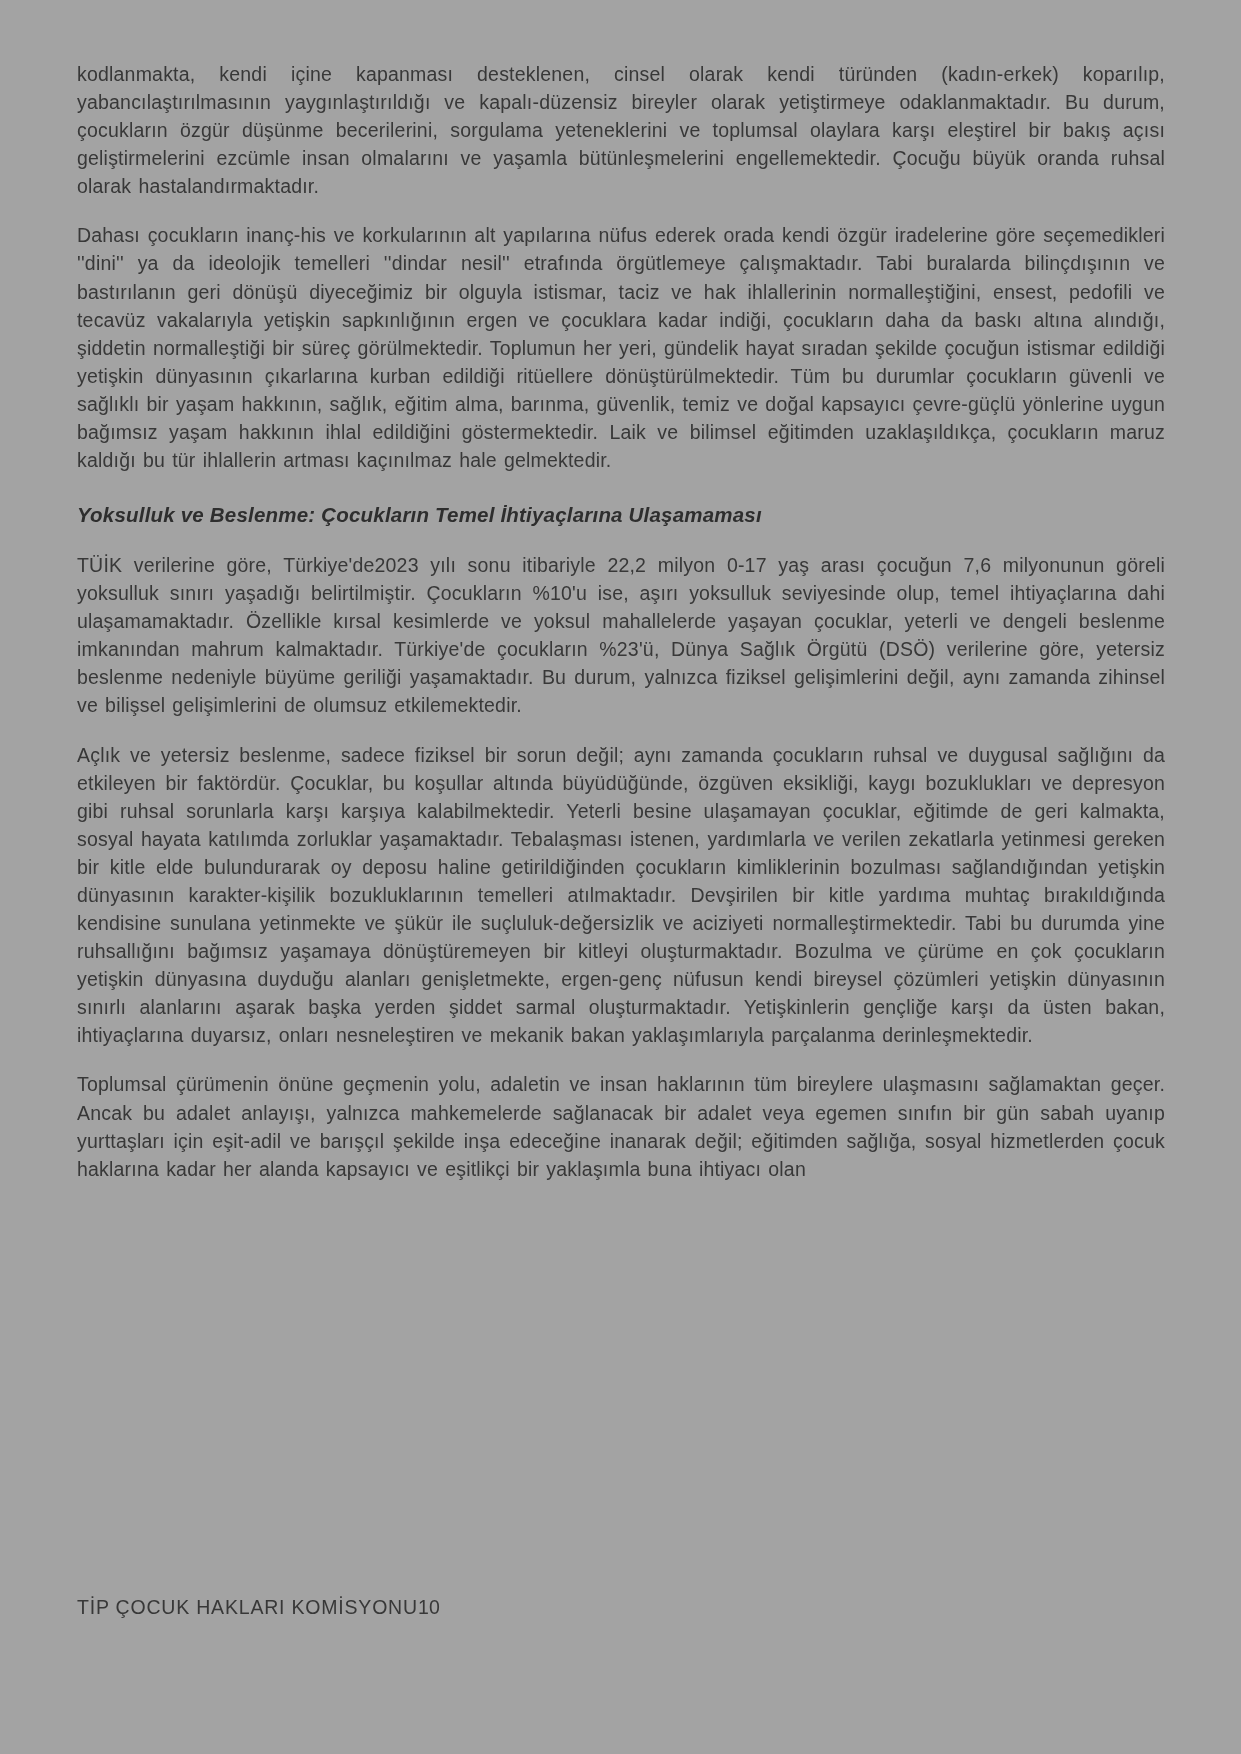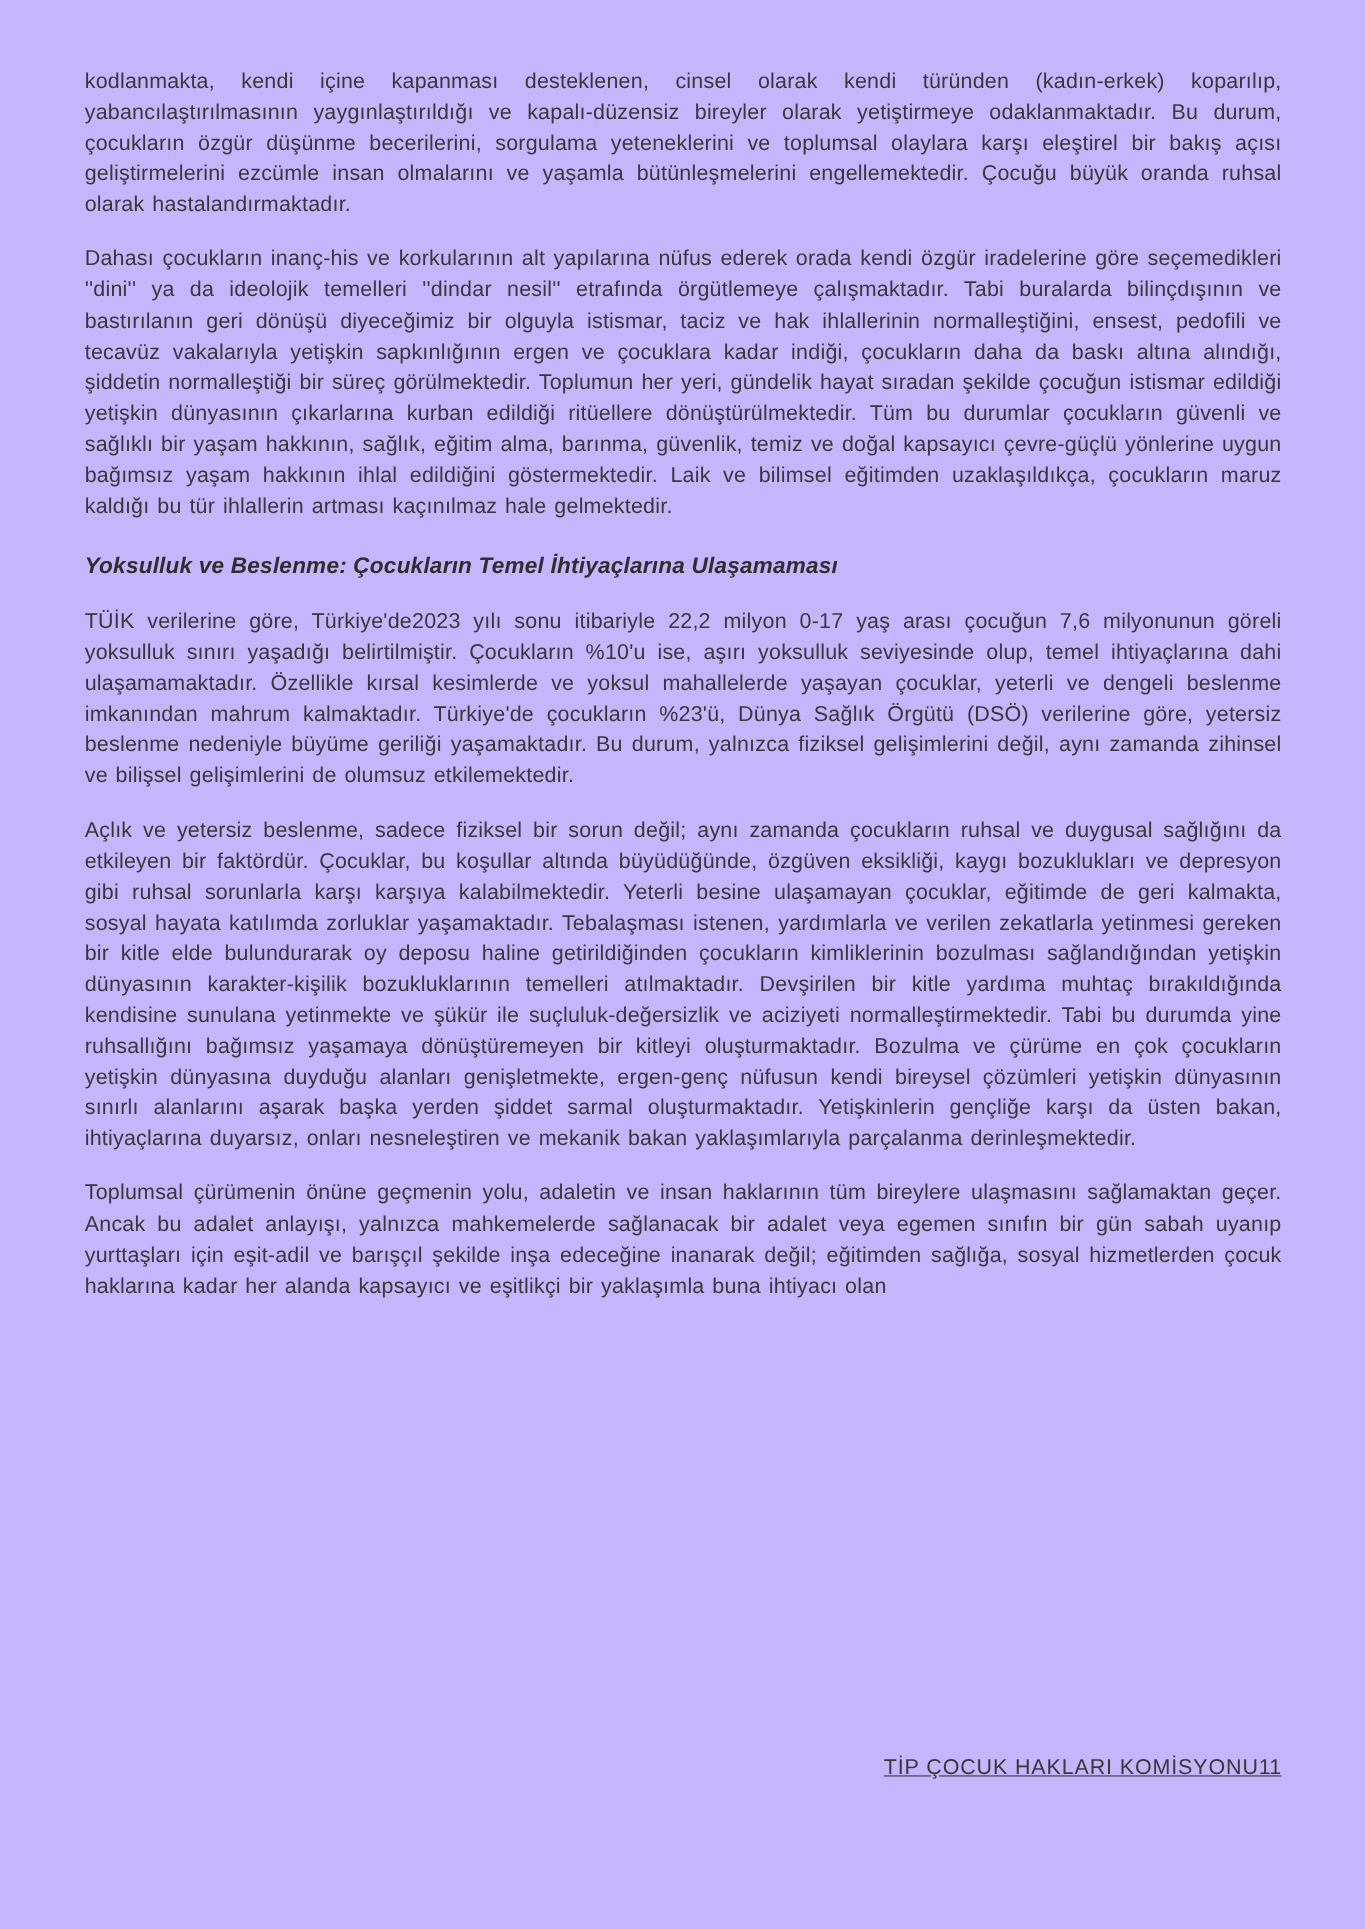--- a/index.html
+++ b/index.html
@@ -4,21 +4,21 @@
 <style>
   html, body {
     margin: 0;
     padding: 0;
     background: #ffffff;
   }
   .page {
     position: relative;
     width: 1241px;
     height: 1754px;
-    background: #c4b5fd;
+    background: #a3a3a3;
     font-family: "Liberation Sans", sans-serif;
     color: #383838;
     overflow: hidden;
     box-sizing: border-box;
   }
   .content {
     position: absolute;
     left: 77px;
     right: 76px;
     top: 60px;
@@ -38,41 +38,40 @@
     letter-spacing: 0.2px;
     margin: 29px 0 24px 0;
     font-style: italic;
   }
   .footer {
     position: absolute;
     left: 77px;
     right: 76px;
     bottom: 135px;
     display: flex;
-    justify-content: flex-end;
+    justify-content: flex-start;
     align-items: baseline;
     font-size: 19.5px;
     letter-spacing: 0.8px;
     color: #383838;
-    text-decoration: underline;
   }
   .footer .page-number {
     letter-spacing: 0.2px;
   }
 </style>
 </head>
 <body>
 
 <div class="page">
   <div class="content">
     <p class="body-para">kodlanmakta, kendi içine kapanması desteklenen, cinsel olarak kendi türünden (kadın-erkek) koparılıp, yabancılaştırılmasının yaygınlaştırıldığı ve kapalı-düzensiz bireyler olarak yetiştirmeye odaklanmaktadır. Bu durum, çocukların özgür düşünme becerilerini, sorgulama yeteneklerini ve toplumsal olaylara karşı eleştirel bir bakış açısı geliştirmelerini ezcümle insan olmalarını ve yaşamla bütünleşmelerini engellemektedir. Çocuğu büyük oranda ruhsal olarak hastalandırmaktadır.</p>
     <p class="body-para">Dahası çocukların inanç-his ve korkularının alt yapılarına nüfus ederek orada kendi özgür iradelerine göre seçemedikleri ''dini'' ya da ideolojik temelleri ''dindar nesil'' etrafında örgütlemeye çalışmaktadır. Tabi buralarda bilinçdışının ve bastırılanın geri dönüşü diyeceğimiz bir olguyla istismar, taciz ve hak ihlallerinin normalleştiğini, ensest, pedofili ve tecavüz vakalarıyla yetişkin sapkınlığının ergen ve çocuklara kadar indiği, çocukların daha da baskı altına alındığı, şiddetin normalleştiği bir süreç görülmektedir. Toplumun her yeri, gündelik hayat sıradan şekilde çocuğun istismar edildiği yetişkin dünyasının çıkarlarına kurban edildiği ritüellere dönüştürülmektedir. Tüm bu durumlar çocukların güvenli ve sağlıklı bir yaşam hakkının, sağlık, eğitim alma, barınma, güvenlik, temiz ve doğal kapsayıcı çevre-güçlü yönlerine uygun bağımsız yaşam hakkının ihlal edildiğini göstermektedir. Laik ve bilimsel eğitimden uzaklaşıldıkça, çocukların maruz kaldığı bu tür ihlallerin artması kaçınılmaz hale gelmektedir.</p>
     <h2 class="section-heading">Yoksulluk ve Beslenme: Çocukların Temel İhtiyaçlarına Ulaşamaması</h2>
     <p class="body-para">TÜİK verilerine göre, Türkiye'de2023 yılı sonu itibariyle 22,2 milyon 0-17 yaş arası çocuğun 7,6 milyonunun göreli yoksulluk sınırı yaşadığı belirtilmiştir. Çocukların %10'u ise, aşırı yoksulluk seviyesinde olup, temel ihtiyaçlarına dahi ulaşamamaktadır. Özellikle kırsal kesimlerde ve yoksul mahallelerde yaşayan çocuklar, yeterli ve dengeli beslenme imkanından mahrum kalmaktadır. Türkiye'de çocukların %23'ü, Dünya Sağlık Örgütü (DSÖ) verilerine göre, yetersiz beslenme nedeniyle büyüme geriliği yaşamaktadır. Bu durum, yalnızca fiziksel gelişimlerini değil, aynı zamanda zihinsel ve bilişsel gelişimlerini de olumsuz etkilemektedir.</p>
     <p class="body-para">Açlık ve yetersiz beslenme, sadece fiziksel bir sorun değil; aynı zamanda çocukların ruhsal ve duygusal sağlığını da etkileyen bir faktördür. Çocuklar, bu koşullar altında büyüdüğünde, özgüven eksikliği, kaygı bozuklukları ve depresyon gibi ruhsal sorunlarla karşı karşıya kalabilmektedir. Yeterli besine ulaşamayan çocuklar, eğitimde de geri kalmakta, sosyal hayata katılımda zorluklar yaşamaktadır. Tebalaşması istenen, yardımlarla ve verilen zekatlarla yetinmesi gereken bir kitle elde bulundurarak oy deposu haline getirildiğinden çocukların kimliklerinin bozulması sağlandığından yetişkin dünyasının karakter-kişilik bozukluklarının temelleri atılmaktadır. Devşirilen bir kitle yardıma muhtaç bırakıldığında kendisine sunulana yetinmekte ve şükür ile suçluluk-değersizlik ve aciziyeti normalleştirmektedir. Tabi bu durumda yine ruhsallığını bağımsız yaşamaya dönüştüremeyen bir kitleyi oluşturmaktadır. Bozulma ve çürüme en çok çocukların yetişkin dünyasına duyduğu alanları genişletmekte, ergen-genç nüfusun kendi bireysel çözümleri yetişkin dünyasının sınırlı alanlarını aşarak başka yerden şiddet sarmal oluşturmaktadır. Yetişkinlerin gençliğe karşı da üsten bakan, ihtiyaçlarına duyarsız, onları nesneleştiren ve mekanik bakan yaklaşımlarıyla parçalanma derinleşmektedir.</p>
     <p class="body-para">Toplumsal çürümenin önüne geçmenin yolu, adaletin ve insan haklarının tüm bireylere ulaşmasını sağlamaktan geçer. Ancak bu adalet anlayışı, yalnızca mahkemelerde sağlanacak bir adalet veya egemen sınıfın bir gün sabah uyanıp yurttaşları için eşit-adil ve barışçıl şekilde inşa edeceğine inanarak değil; eğitimden sağlığa, sosyal hizmetlerden çocuk haklarına kadar her alanda kapsayıcı ve eşitlikçi bir yaklaşımla buna ihtiyacı olan</p>
   </div>
 
   <div class="footer">
     <span class="org-name">TİP ÇOCUK HAKLARI KOMİSYONU</span>
-    <span class="page-number">11</span>
+    <span class="page-number">10</span>
   </div>
 </div>
 
 </body></html>

